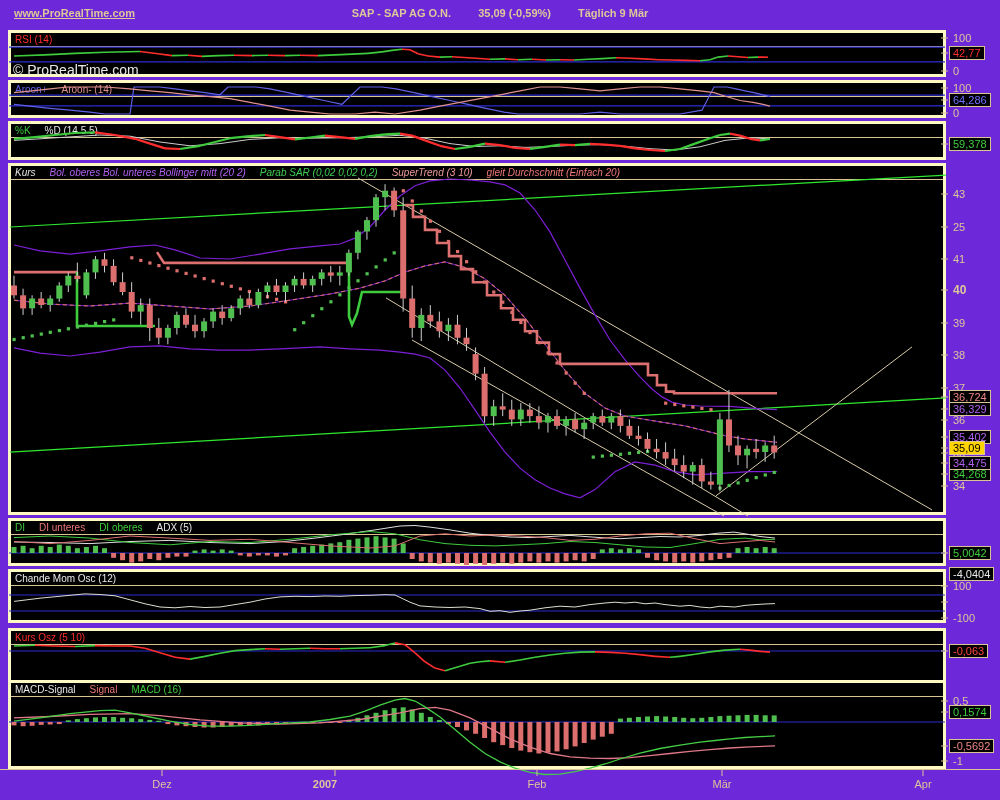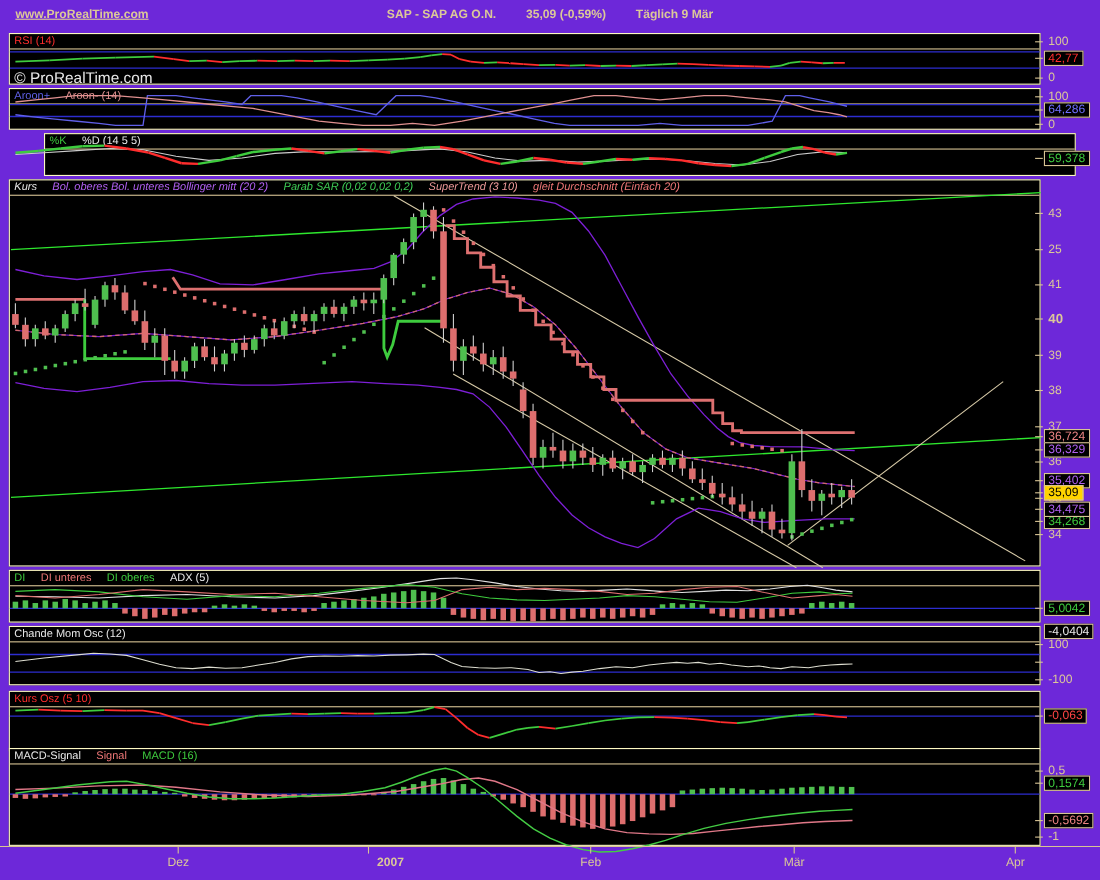--- a/index.html
+++ b/index.html
@@ -2,22 +2,22 @@
 <html><head>
 <meta charset="utf-8">
 <style>
   html,body{margin:0;padding:0;background:#000;}
   #root{position:relative;width:1000px;height:800px;background:#6d28d9;overflow:hidden;
         font-family:"Liberation Sans","DejaVu Sans",sans-serif;}
   .topbar{position:absolute;left:0;top:0;width:1000px;height:28px;}
   .brand{position:absolute;left:14px;top:7px;font-size:11px;font-weight:bold;color:#dcc898;text-decoration:underline;cursor:pointer;}
   .titlebox{position:absolute;left:0;top:7px;width:1000px;text-align:center;font-size:11px;font-weight:bold;color:#dcc898;}
   .titlebox span{margin:0 12px;}
-  .panel{position:absolute;left:8px;width:938px;border:1px solid #fef9c3;background:#000;box-sizing:border-box;}
-  #p-rsi{top:30px;height:47px;} #p-aroon{top:80px;height:38px;} #p-stoch{top:121px;height:39px;margin-left:32px;}
+  .panel{position:absolute;left:8px;width:938px;border:3px solid #fef9c3;background:#000;box-sizing:border-box;}
+  #p-rsi{top:30px;height:47px;} #p-aroon{top:80px;height:38px;} #p-stoch{top:121px;height:39px;}
   #p-kurs{top:163px;height:352px;font-style:italic;} #p-di{top:518px;height:48px;} #p-chande{top:569px;height:54px;}
   #p-osz{top:628px;height:55px;} #p-macd{top:680px;height:89px;}
   .plabels{position:absolute;left:4px;top:1px;white-space:nowrap;font-size:10px;}
   .plabels span{margin-right:14px;}
   .sep{position:absolute;left:0;top:13px;width:100%;height:0;border-top:1px solid #d8c494;}
   #chart{position:absolute;left:0;top:0;pointer-events:none;}
   #gutter{position:absolute;left:946px;top:0;width:54px;height:800px;}
   .rtick{position:absolute;left:7px;transform:translateY(-50%);font-size:11px;color:#dcc898;white-space:nowrap;}
   .rtick.bold{font-weight:bold;font-size:12px;}
   .rbox{position:absolute;left:3px;transform:translateY(-50%);font-size:11px;line-height:12px;
@@ -756,18 +756,18 @@
       <div class="rbox" style="top: 574px; color: rgb(232, 232, 232);">-4,0404</div>
       <div class="rtick" style="top: 618px;">-100</div>
       <div class="rbox" style="top: 651px; color: rgb(255, 68, 68);">-0,063</div>
       <div class="rtick" style="top: 701px;">0,5</div>
       <div class="rbox" style="top: 712px; color: rgb(62, 204, 62);">0,1574</div>
       <div class="rbox" style="top: 746px; color: rgb(238, 133, 133);">-0,5692</div>
       <div class="rtick" style="top: 761px;">-1</div>
     </div>
   <div id="axisarea">
       <div class="month" style="left: 162px;">Dez</div>
-      <div class="month bold" style="left: 355px; text-align: right;">2007</div>
+      <div class="month bold" style="left: 325px; text-align: right;">2007</div>
       <div class="month" style="left: 537px;">Feb</div>
       <div class="month" style="left: 722px;">Mär</div>
       <div class="month" style="left: 923px;">Apr</div>
     </div>
 </div>
 
 </body></html>

